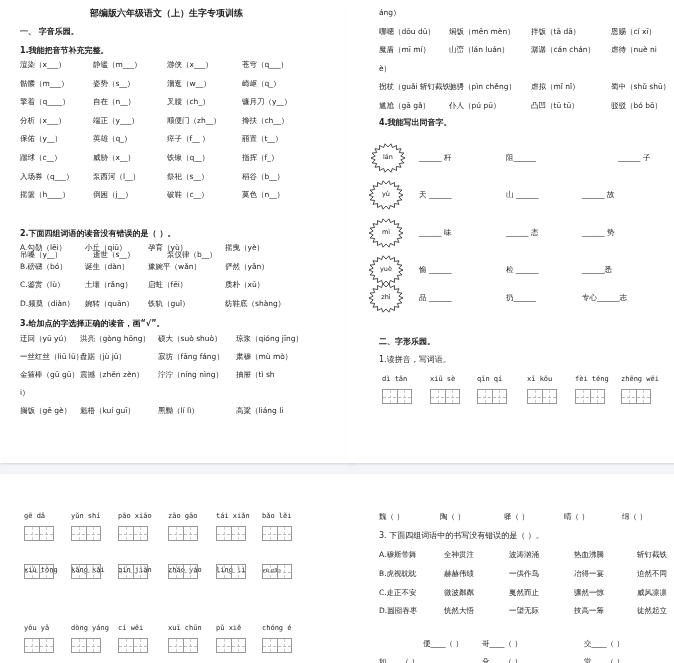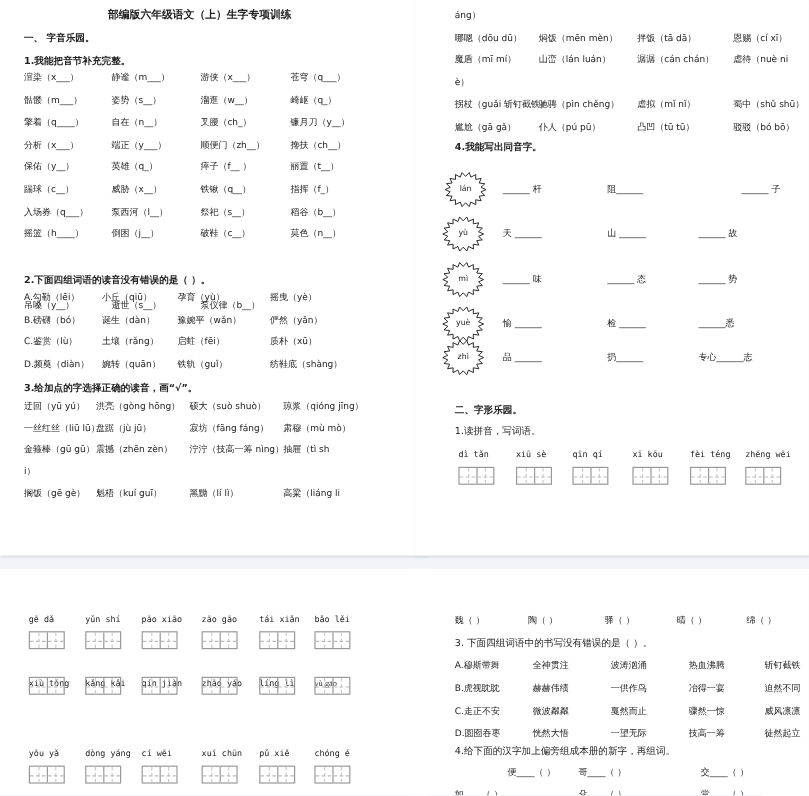--- a/index.html
+++ b/index.html
@@ -122,21 +122,21 @@
       </div>
       <div class="row" style="top:352px;left:20px;">
         <span class="cell" style="left:0px;">一丝红丝（liū lū）</span>
         <span class="cell" style="left:60px;">盘踞（jù jū）</span>
         <span class="cell" style="left:138px;">寂坊（fāng fáng）</span>
         <span class="cell" style="left:216px;">肃穆（mù mò）</span>
       </div>
       <div class="row" style="top:370px;left:20px;">
         <span class="cell" style="left:0px;">金箍棒（gū gū）</span>
         <span class="cell" style="left:60px;">震撼（zhēn zèn）</span>
-        <span class="cell" style="left:138px;">泞泞（技高一筹 nìng）</span>
+        <span class="cell" style="left:138px;">泞泞（níng nìng）</span>
         <span class="cell" style="left:216px;">抽屉（tì sh</span>
       </div>
       <div class="row" style="top:388px;left:20px;">
         <span class="cell" style="left:0px;">i）</span>
       </div>
       <div class="row" style="top:406px;left:20px;">
         <span class="cell" style="left:0px;">搁饭（gē gè）</span>
         <span class="cell" style="left:60px;">魁梧（kuí guī）</span>
         <span class="cell" style="left:138px;">黑黝（lí lì）</span>
         <span class="cell" style="left:216px;">高粱（liáng  li</span>
@@ -373,21 +373,20 @@
         <span class="cell" style="left:258px;">威风凛凛</span>
       </div>
       <div class="row" style="top:132.4px;left:33px;">
         <span class="cell" style="left:0px;">D.圆囵吞枣</span>
         <span class="cell" style="left:65px;">恍然大悟</span>
         <span class="cell" style="left:130px;">一望无际</span>
         <span class="cell" style="left:195px;">技高一筹</span>
         <span class="cell" style="left:258px;">徒然起立</span>
       </div>
     </div>
-  <div class="t" style="left:33px;top:147px;">4.给下面的汉字加上偏旁组成本册的新字，再组词。</div>
   <div id="p4q4">
       <div class="row" style="top:165px;left:33px;">
         <span class="cell" style="left:0px;margin-left:44px;">便____（        ）</span>
         <span class="cell" style="left:103px;">哥____（        ）</span>
         <span class="cell" style="left:205px;">交____（        ）</span>
       </div>
       <div class="row" style="top:183px;left:33px;">
         <span class="cell" style="left:0px;">如____（        ）</span>
         <span class="cell" style="left:103px;">殳____（        ）</span>
         <span class="cell" style="left:205px;">堂____（        ）</span>

